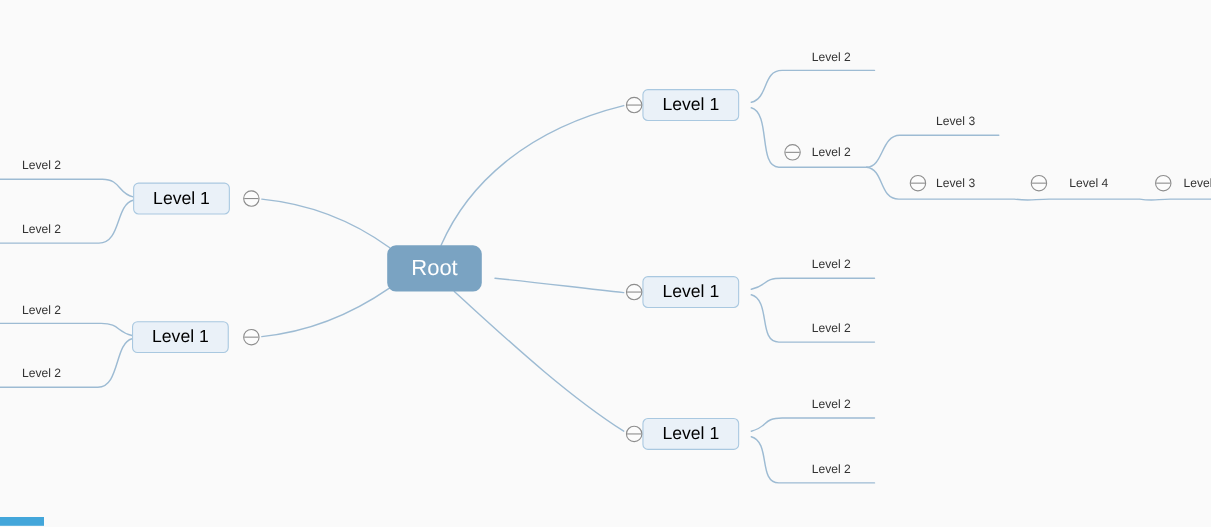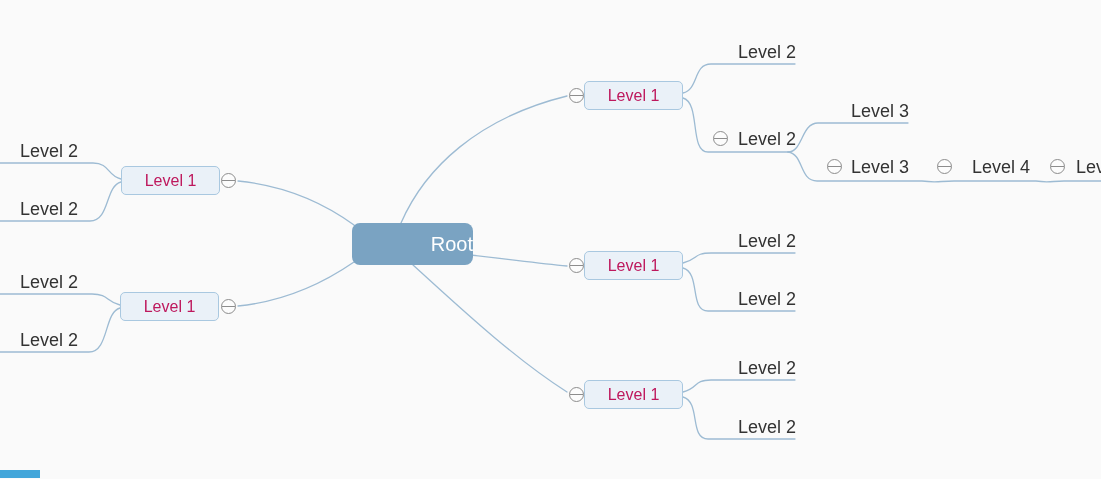--- a/index.html
+++ b/index.html
@@ -5,34 +5,34 @@
   html,body { margin:0; padding:0; background:#ffffff; }
   #canvas {
     position:relative; width:1101px; height:479px; overflow:hidden;
     background:#fafafa;
     font-family:"Liberation Sans", sans-serif;
   }
   #links { position:absolute; left:0; top:0; width:1101px; height:479px; }
   #links path { fill:none; stroke:#9dbbd3; stroke-width:1.3; stroke-linecap:round; }
 
   .root-node {
-    position:absolute; left:352px; top:223px; width:121px; height:42px;
+    position:absolute; left:352px; top:223px; width:86px; height:42px;
     background:#7aa3c2; border-radius:8px; color:#ffffff;
-    display:flex; align-items:center; justify-content:flex-end;
+    display:flex; align-items:center; justify-content:center;
     font-size:20px; cursor:default; user-select:none;
   }
   .node-box {
-    position:absolute; width:99px; height:29px; box-sizing:border-box;
+    position:absolute; width:88px; height:29px; box-sizing:border-box;
     background:#eaf1f8; border:1px solid #a9c8e0; border-radius:5px;
     display:flex; align-items:center; justify-content:center;
-    font-size:16px; color:#be185d; cursor:default; user-select:none;
+    font-size:16px; color:#000000; cursor:default; user-select:none;
   }
   .leaf-label {
     position:absolute; height:20px; line-height:20px;
-    font-size:18px; color:#333333; white-space:nowrap; cursor:default; user-select:none;text-align:right;
+    font-size:11px; color:#333333; white-space:nowrap; cursor:default; user-select:none;text-align:right;
   }
   .expander {
     position:absolute; width:15px; height:15px; box-sizing:border-box;
     border:1px solid #8d8d8d; border-radius:50%; background:#fcfcfc; cursor:pointer;
   }
   .expander::after {
     content:""; position:absolute; left:0px; right:0px; top:50%; margin-top:-1px;
     border-top:1.5px solid #8d8d8d;
   }
   .hscroll-thumb {

